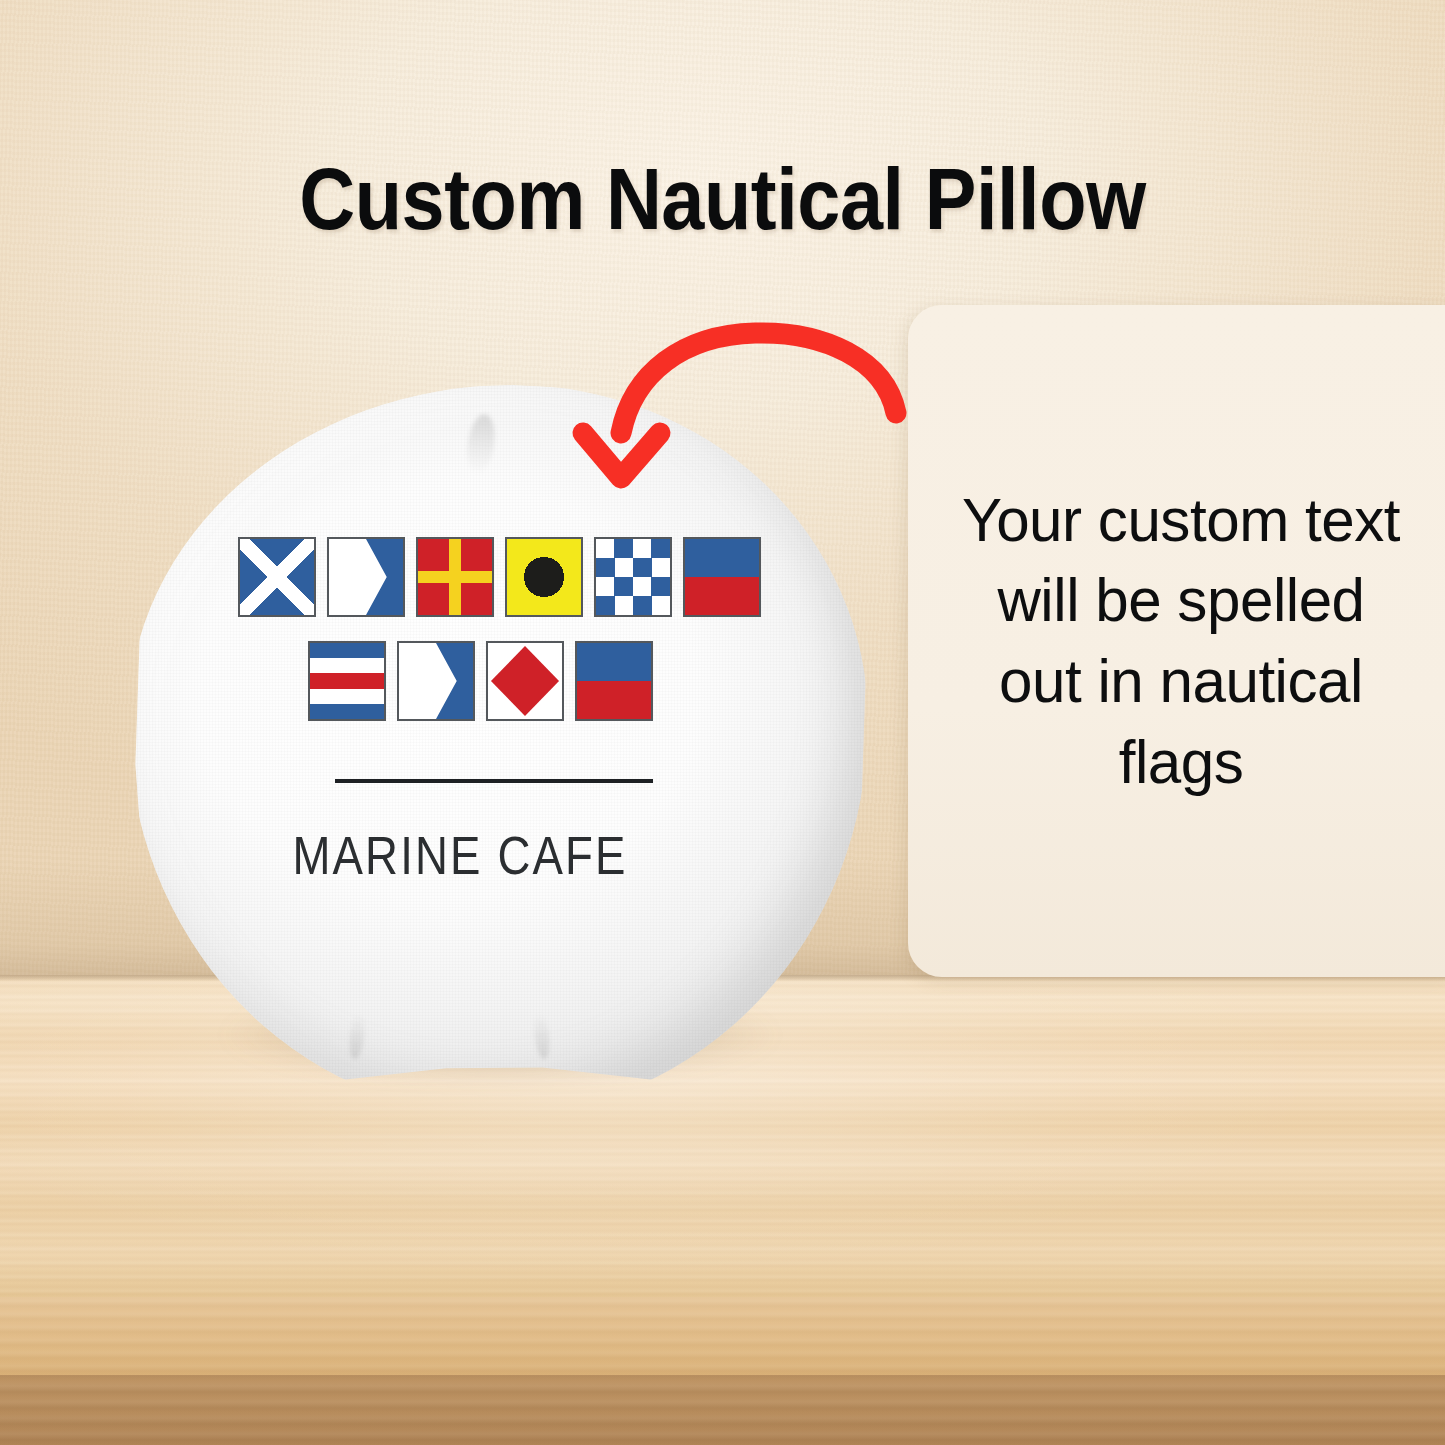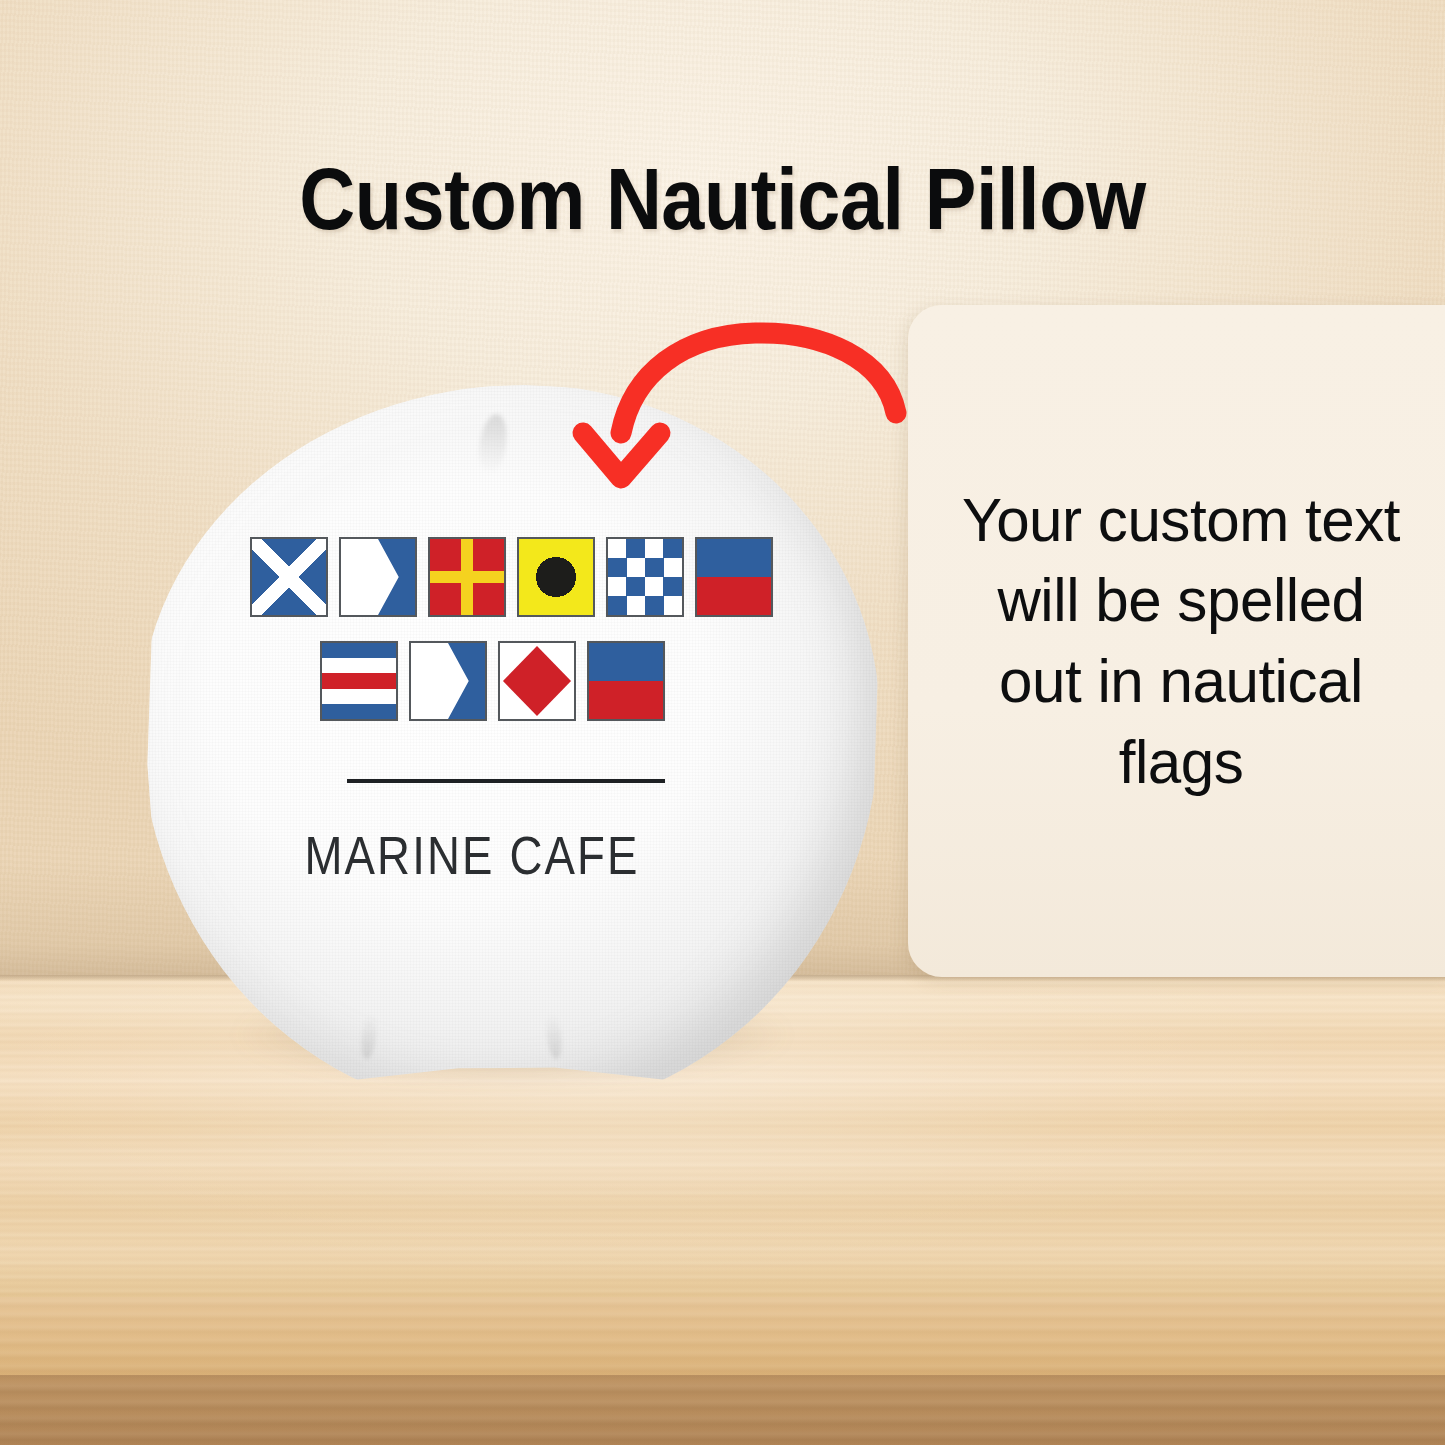--- a/index.html
+++ b/index.html
@@ -65,21 +65,21 @@
     background:
       repeating-linear-gradient(0deg,
         rgba(255,255,255,0.00) 0px,
         rgba(110,76,40,0.10) 5px,
         rgba(255,255,255,0.05) 11px,
         rgba(255,255,255,0.00) 16px),
       linear-gradient(to bottom, #bf9565 0%, #b88d5d 50%, #b08456 100%);
   }
 
   
-  #pillow-wrap{position:absolute;left:132px;top:375px;width:760px;height:760px;}
+  #pillow-wrap{position:absolute;left:120px;top:375px;width:760px;height:760px;}
   #pillow-shadow{
     position:absolute;left:20px;top:580px;width:720px;height:160px;
     background:radial-gradient(ellipse 360px 60px at 50% 50%, rgba(120,90,55,0.33) 0%, rgba(120,90,55,0.14) 45%, rgba(120,90,55,0) 78%);
     filter:blur(10px);
   }
   #pillow{
     position:absolute;left:8px;top:10px;width:740px;height:730px;
     background:
       radial-gradient(ellipse 520px 430px at 43% 42%, #ffffff 0%, #fdfdfd 48%, #f4f4f4 74%, #e9e9e9 96%);
     border-radius:52% 48% 50% 50% / 46% 46% 54% 54%;

